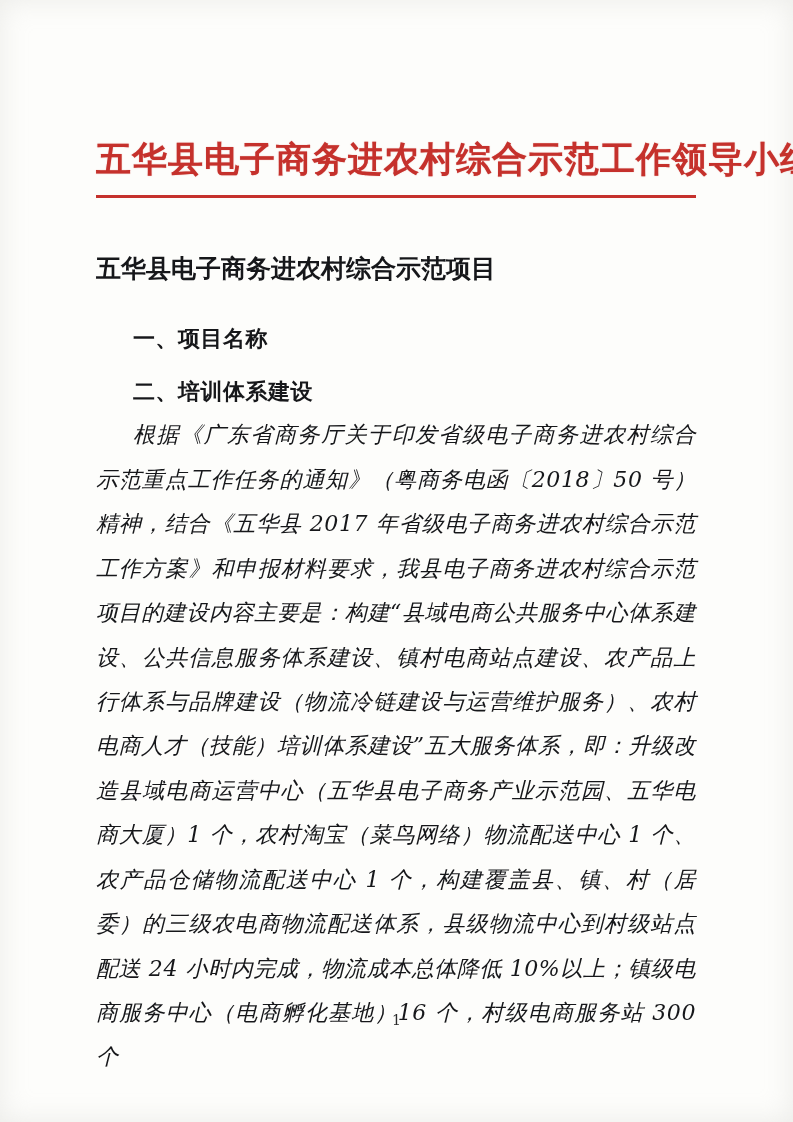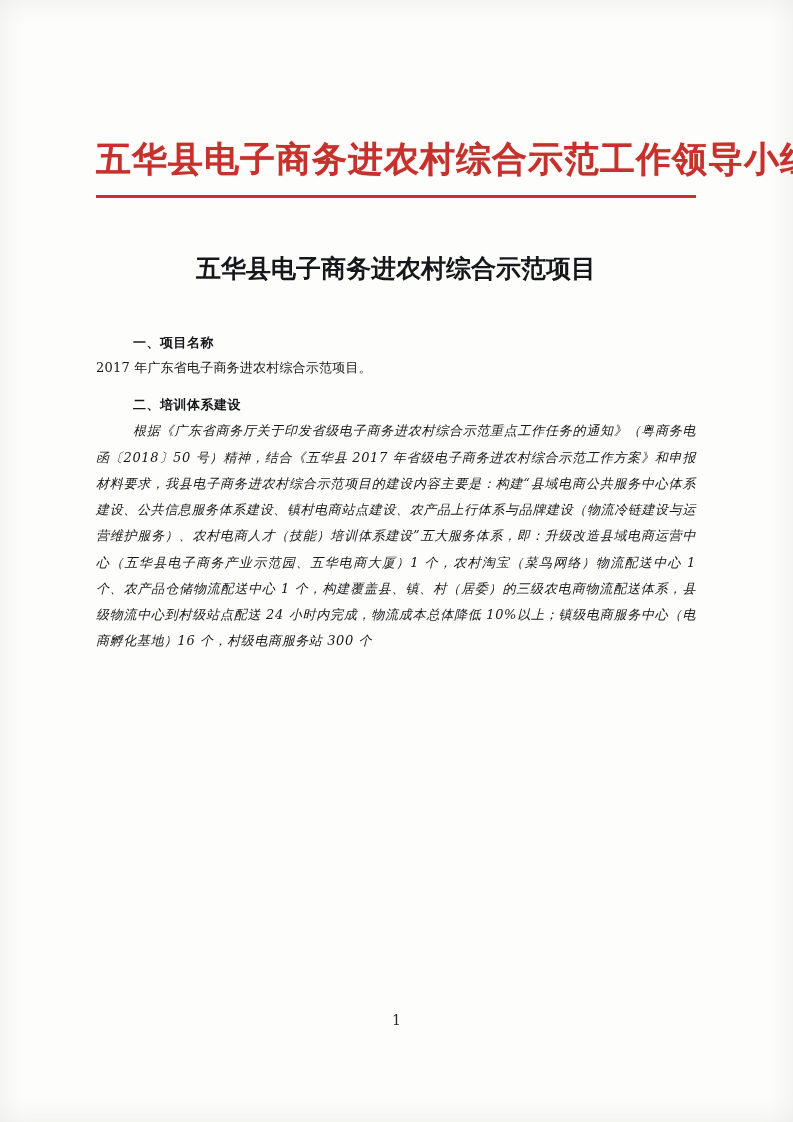--- a/index.html
+++ b/index.html
@@ -52,36 +52,36 @@
   .letterhead-rule {
     margin: 16px auto 0 auto;
     width: 600px;
     height: 3px;
     background: #c5312c;
   }
 
   
   .doc-title {
     margin-top: 52px;
-    text-align: center;
+    text-align: left;
     color: #16171a;
     font-weight: bold;
     font-size: 25px;
     line-height: 1.5;
   }
   .doc-title .line {
     display: block;
     white-space: nowrap;
   }
 
   
   .body-block {
-    margin-top: 44px;
+    margin-top: 32px;
     color: #16171a;
-    font-size: 13px;
+    font-size: 22px;
     line-height: 1.78;
   }
   .section-heading {
     font-weight: bold;
     margin: 14px 0 2px 0;
     text-indent: 37px;
     letter-spacing: 0.5px;
   }
   .para {
     margin: 0 0 2px 0;
@@ -118,21 +118,20 @@
     <div class="letterhead">五华县电子商务进农村综合示范工作领导小组</div>
     <div class="letterhead-rule"></div>
 
     <div class="doc-title">
       <span class="line">五华县电子商务进农村综合示范项目</span>
     </div>
 
     <div class="body-block">
 
       <div class="section-heading">一、项目名称</div>
-      <p class="para">2017 年广东省电子商务进农村综合示范项目。</p>
 
       <div class="section-heading">二、培训体系建设</div>
       <p class="para indent loose">根据《广东省商务厅关于印发省级电子商务进农村综合示范重点工作任务的通知》（粤商务电函〔2018〕50 号）精神，结合《五华县 2017 年省级电子商务进农村综合示范工作方案》和申报材料要求，我县电子商务进农村综合示范项目的建设内容主要是：构建“县域电商公共服务中心体系建设、公共信息服务体系建设、镇村电商站点建设、农产品上行体系与品牌建设（物流冷链建设与运营维护服务）、农村电商人才（技能）培训体系建设”五大服务体系，即：升级改造县域电商运营中心（五华县电子商务产业示范园、五华电商大厦）1 个，农村淘宝（菜鸟网络）物流配送中心 1 个、农产品仓储物流配送中心 1 个，构建覆盖县、镇、村（居委）的三级农电商物流配送体系，县级物流中心到村级站点配送 24 小时内完成，物流成本总体降低 10%以上；镇级电商服务中心（电商孵化基地）16 个，村级电商服务站 300 个</p>
 
     </div>
   </div>
 
   <div class="page-number">1</div>
 </div>
 

